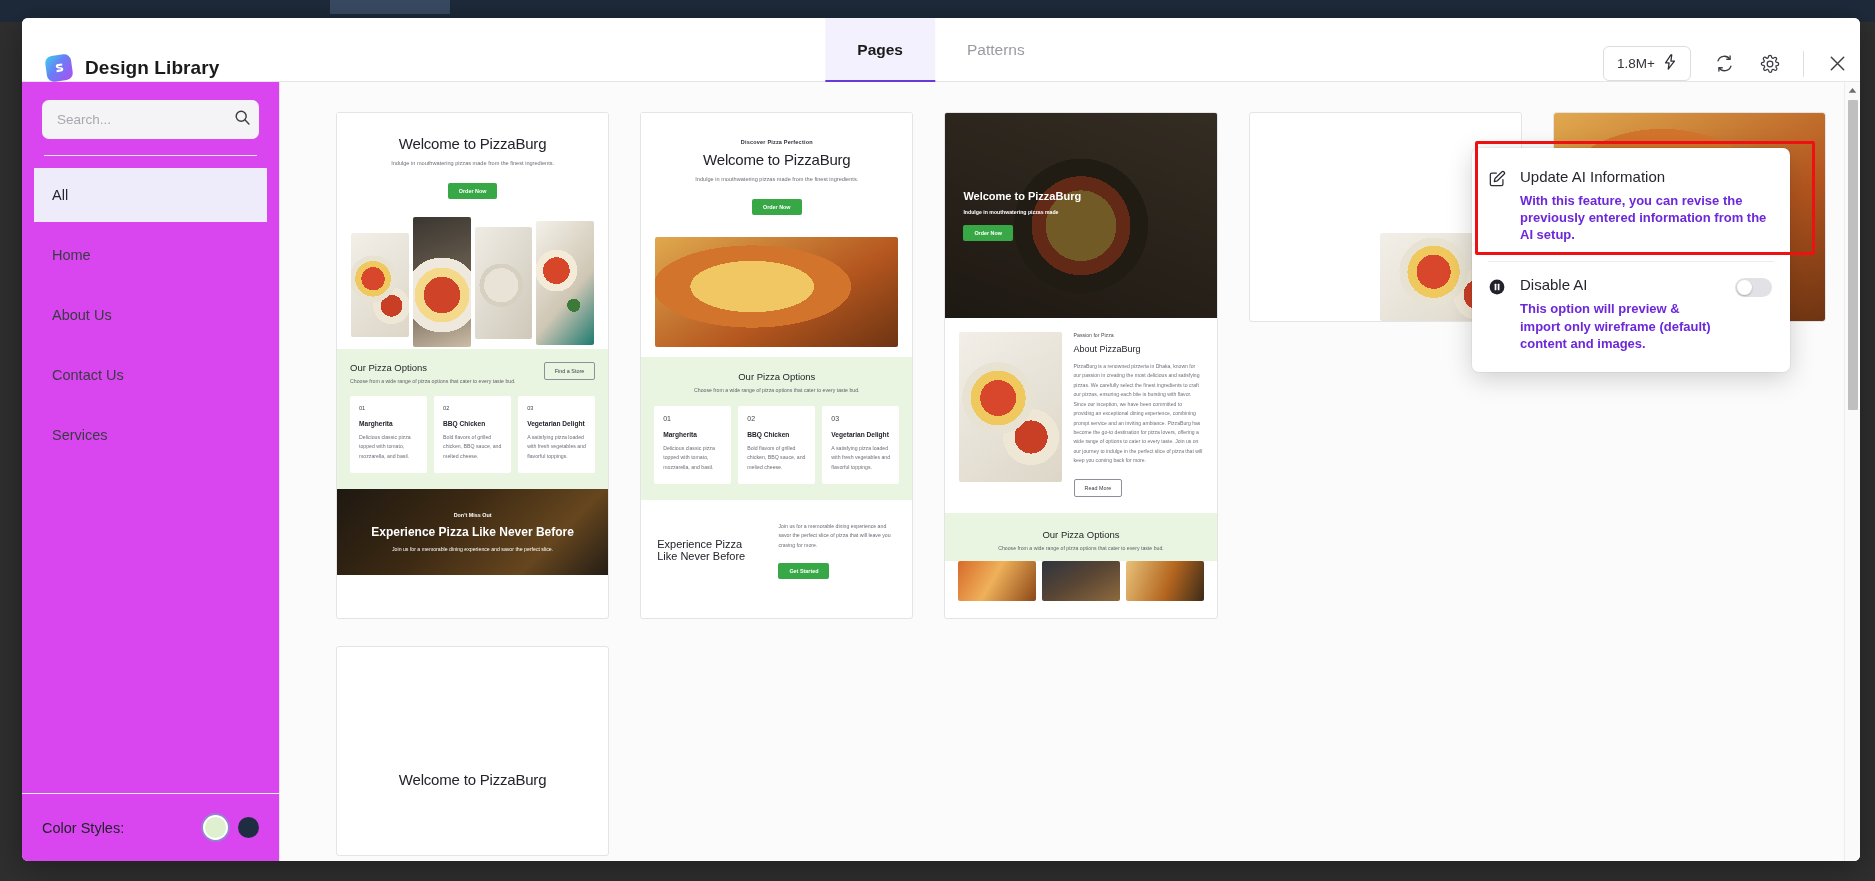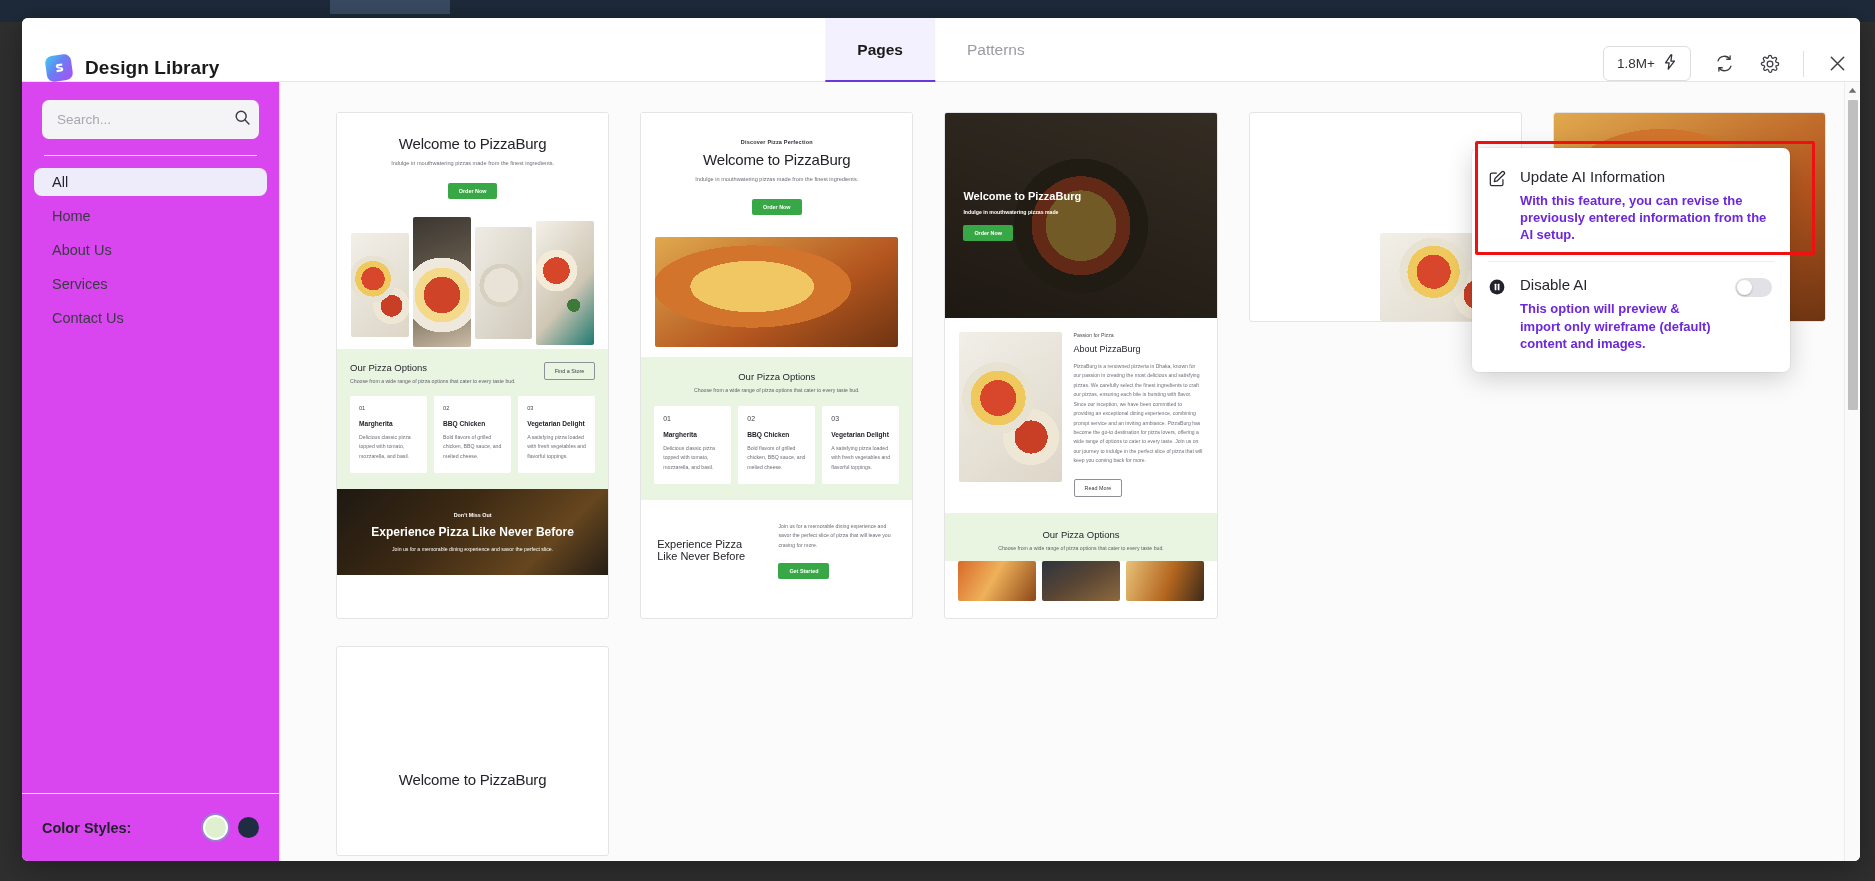--- a/index.html
+++ b/index.html
@@ -94,33 +94,33 @@
   .search-box input {
     border: none; background: transparent; outline: none;
     font-size: 13.5px; color: #3a3a42; flex: 1;
     font-family: "Liberation Sans", sans-serif;
   }
   .search-box input::placeholder { color: #a8a8b0; }
   .search-sep { height: 1px; background: #e7e7ea; margin: 16px 22px 0 22px; }
 
   .nav { padding: 12px 12px 0 12px; flex:1; overflow:hidden; }
   .nav-item {
-    height: 28px; display: flex; align-items: center;
-    padding: 0 18px; border-radius: 8px;
+    height: 54px; display: flex; align-items: center;
+    padding: 0 18px; border-radius: 0;
     font-size: 14.5px; color: #3a3a44; cursor: pointer;
     margin-bottom: 6px;
   }
   .nav-item.active { background: #eeecfb; color: #25252e; }
 
   .color-styles {
     border-top: 1px solid #ededf0;
     padding: 0 20px; height: 68px;
     display: flex; align-items: center; justify-content: space-between;
   }
-  .cs-label { font-size: 14.5px; font-weight: bold; color: #22222a; }
+  .cs-label { font-size: 14.5px; font-weight: normal; color: #22222a; }
   .swatches { display: flex; align-items: center; gap: 12px; }
   .swatch { width: 21px; height: 21px; border-radius: 50%; cursor: pointer; }
   .swatch.sel { box-shadow: 0 0 0 2px #fff, 0 0 0 4px #9b7fd4; }
 
   
   .main {
     flex: 1; background: #fbfbfc; position: relative; overflow: hidden;
     padding: 30px 34px 0 56px;
   }
   .grid {
@@ -319,22 +319,22 @@
             </svg>
           </span>
         </div>
       </div>
       <div class="search-sep"></div>
 
       <div class="nav">
         <div class="nav-item active">All</div>
         <div class="nav-item">Home</div>
         <div class="nav-item">About Us</div>
+        <div class="nav-item">Contact Us</div>
         <div class="nav-item">Services</div>
-        <div class="nav-item">Contact Us</div>
       </div>
 
       <div class="color-styles">
         <span class="cs-label">Color Styles:</span>
         <span class="swatches">
           <span class="swatch sel" style="background:#dff0d0"></span>
           <span class="swatch" style="background:#1f2d43"></span>
         </span>
       </div>
     </div>

